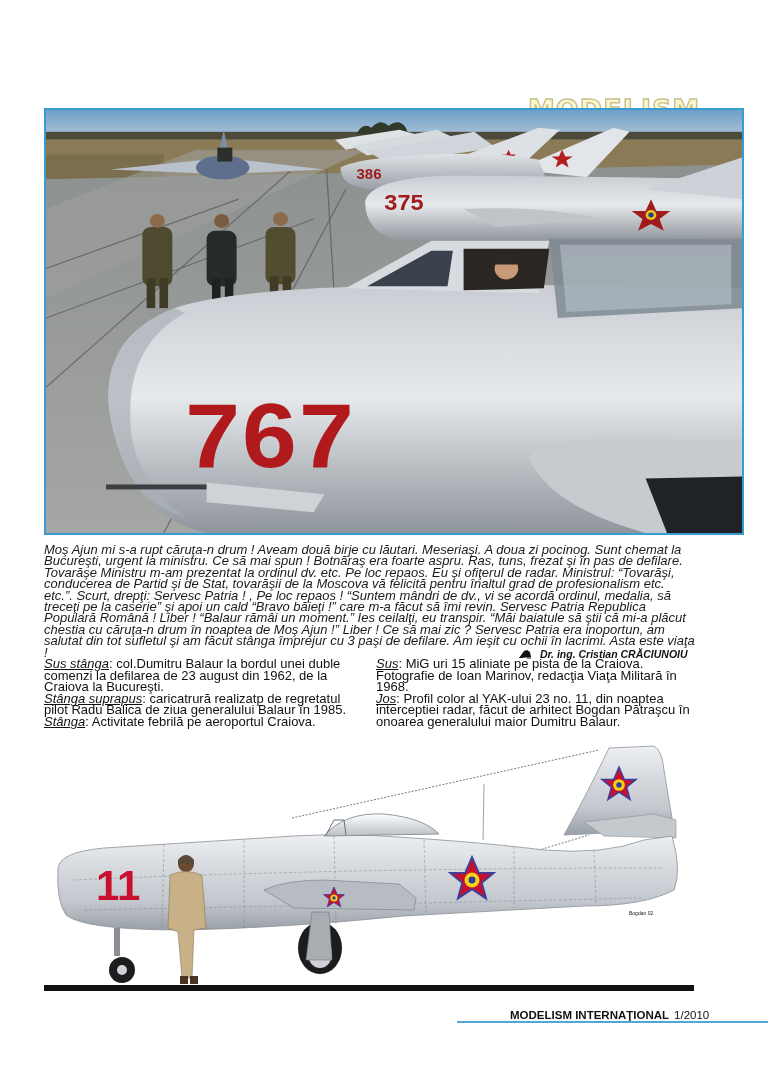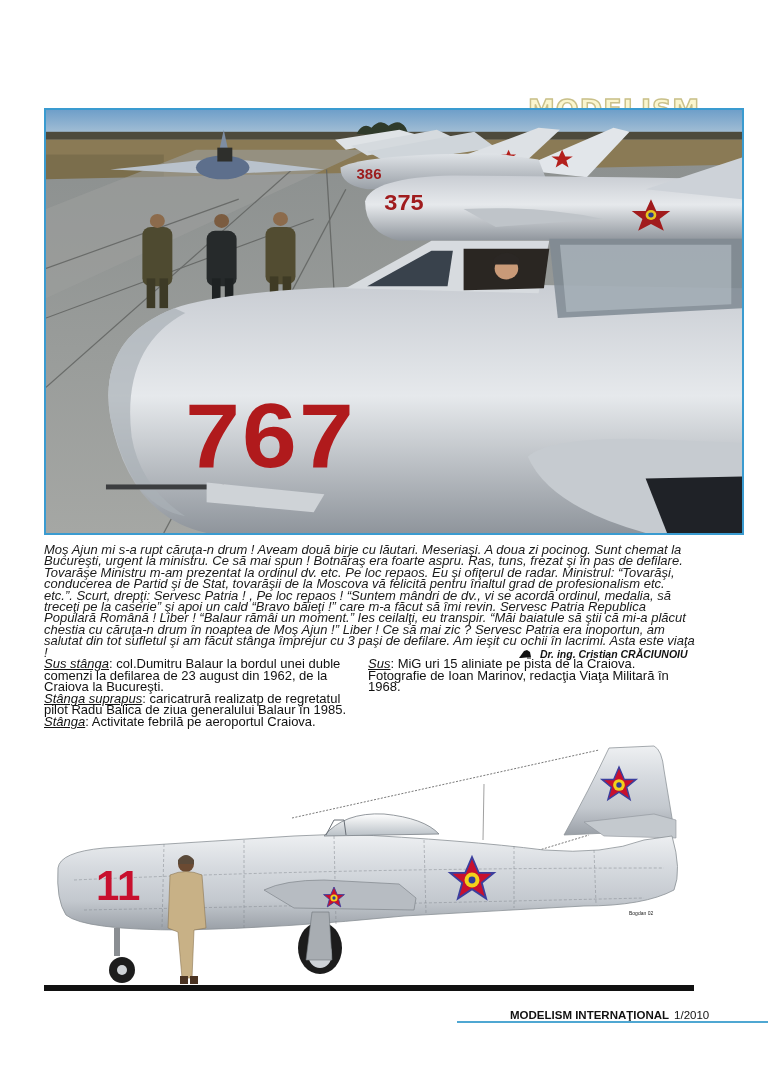--- a/index.html
+++ b/index.html
@@ -34,21 +34,21 @@
   .byline {
     position: absolute; left: 518px; top: 647px; width: 180px; height: 14px;
     font-style: italic; font-weight: bold; font-size: 10.5px; color: #111;
     display: flex; align-items: center; gap: 8px;
   }
   .byline .pen { width: 14px; height: 10px; display: inline-block; }
 
   
   .captions { position: absolute; top: 658px; font-size: 13px; line-height: 11.6px; color: #111; }
   .captions.left { left: 44px; width: 322px; }
-  .captions.right { left: 368px; width: 322px; }
+  .captions.right { left: 376px; width: 322px; }
   .cap-key { font-style: italic; text-decoration: underline; }
 
   
   .profile { position: absolute; left: 44px; top: 740px; width: 655px; height: 255px; }
   .profile svg { width: 100%; height: 100%; display: block; }
 
   
   .footer-title {
     position: absolute; left: 510px; top: 1009px; font-size: 11.5px; font-weight: bold; color: #111;
     white-space: nowrap;
@@ -187,20 +187,23 @@
   </div>
   <div>
     <span class="cap-key">Stânga</span><span>: Activitate febrilă pe aeroportul Craiova.</span>
   </div>
 </div>
 
 <div class="captions right">
   <div>
     <span class="cap-key">Sus</span><span>: MiG uri 15 aliniate pe pista de la Craiova. Fotografie de Ioan Marinov, redacţia Viaţa Militară în 1968.</span>
   </div>
+  <div>
+    <span class="cap-key">Jos</span><span>: Profil color al YAK-ului 23 no. 11, din noaptea interceptiei radar, făcut de arhitect Bogdan Pătraşcu în onoarea generalului maior Dumitru Balaur.</span>
+  </div>
 </div>
 
 <div class="profile">
   <svg viewBox="0 0 655 255">
     <defs>
       <linearGradient id="fus" x1="0" y1="0" x2="0" y2="1">
         <stop offset="0" stop-color="#eef0f2"></stop>
           <stop offset="0.35" stop-color="#d6dadf"></stop>
         <stop offset="0.7" stop-color="#c3c8ce"></stop>
           <stop offset="1" stop-color="#9aa0a7"></stop>

